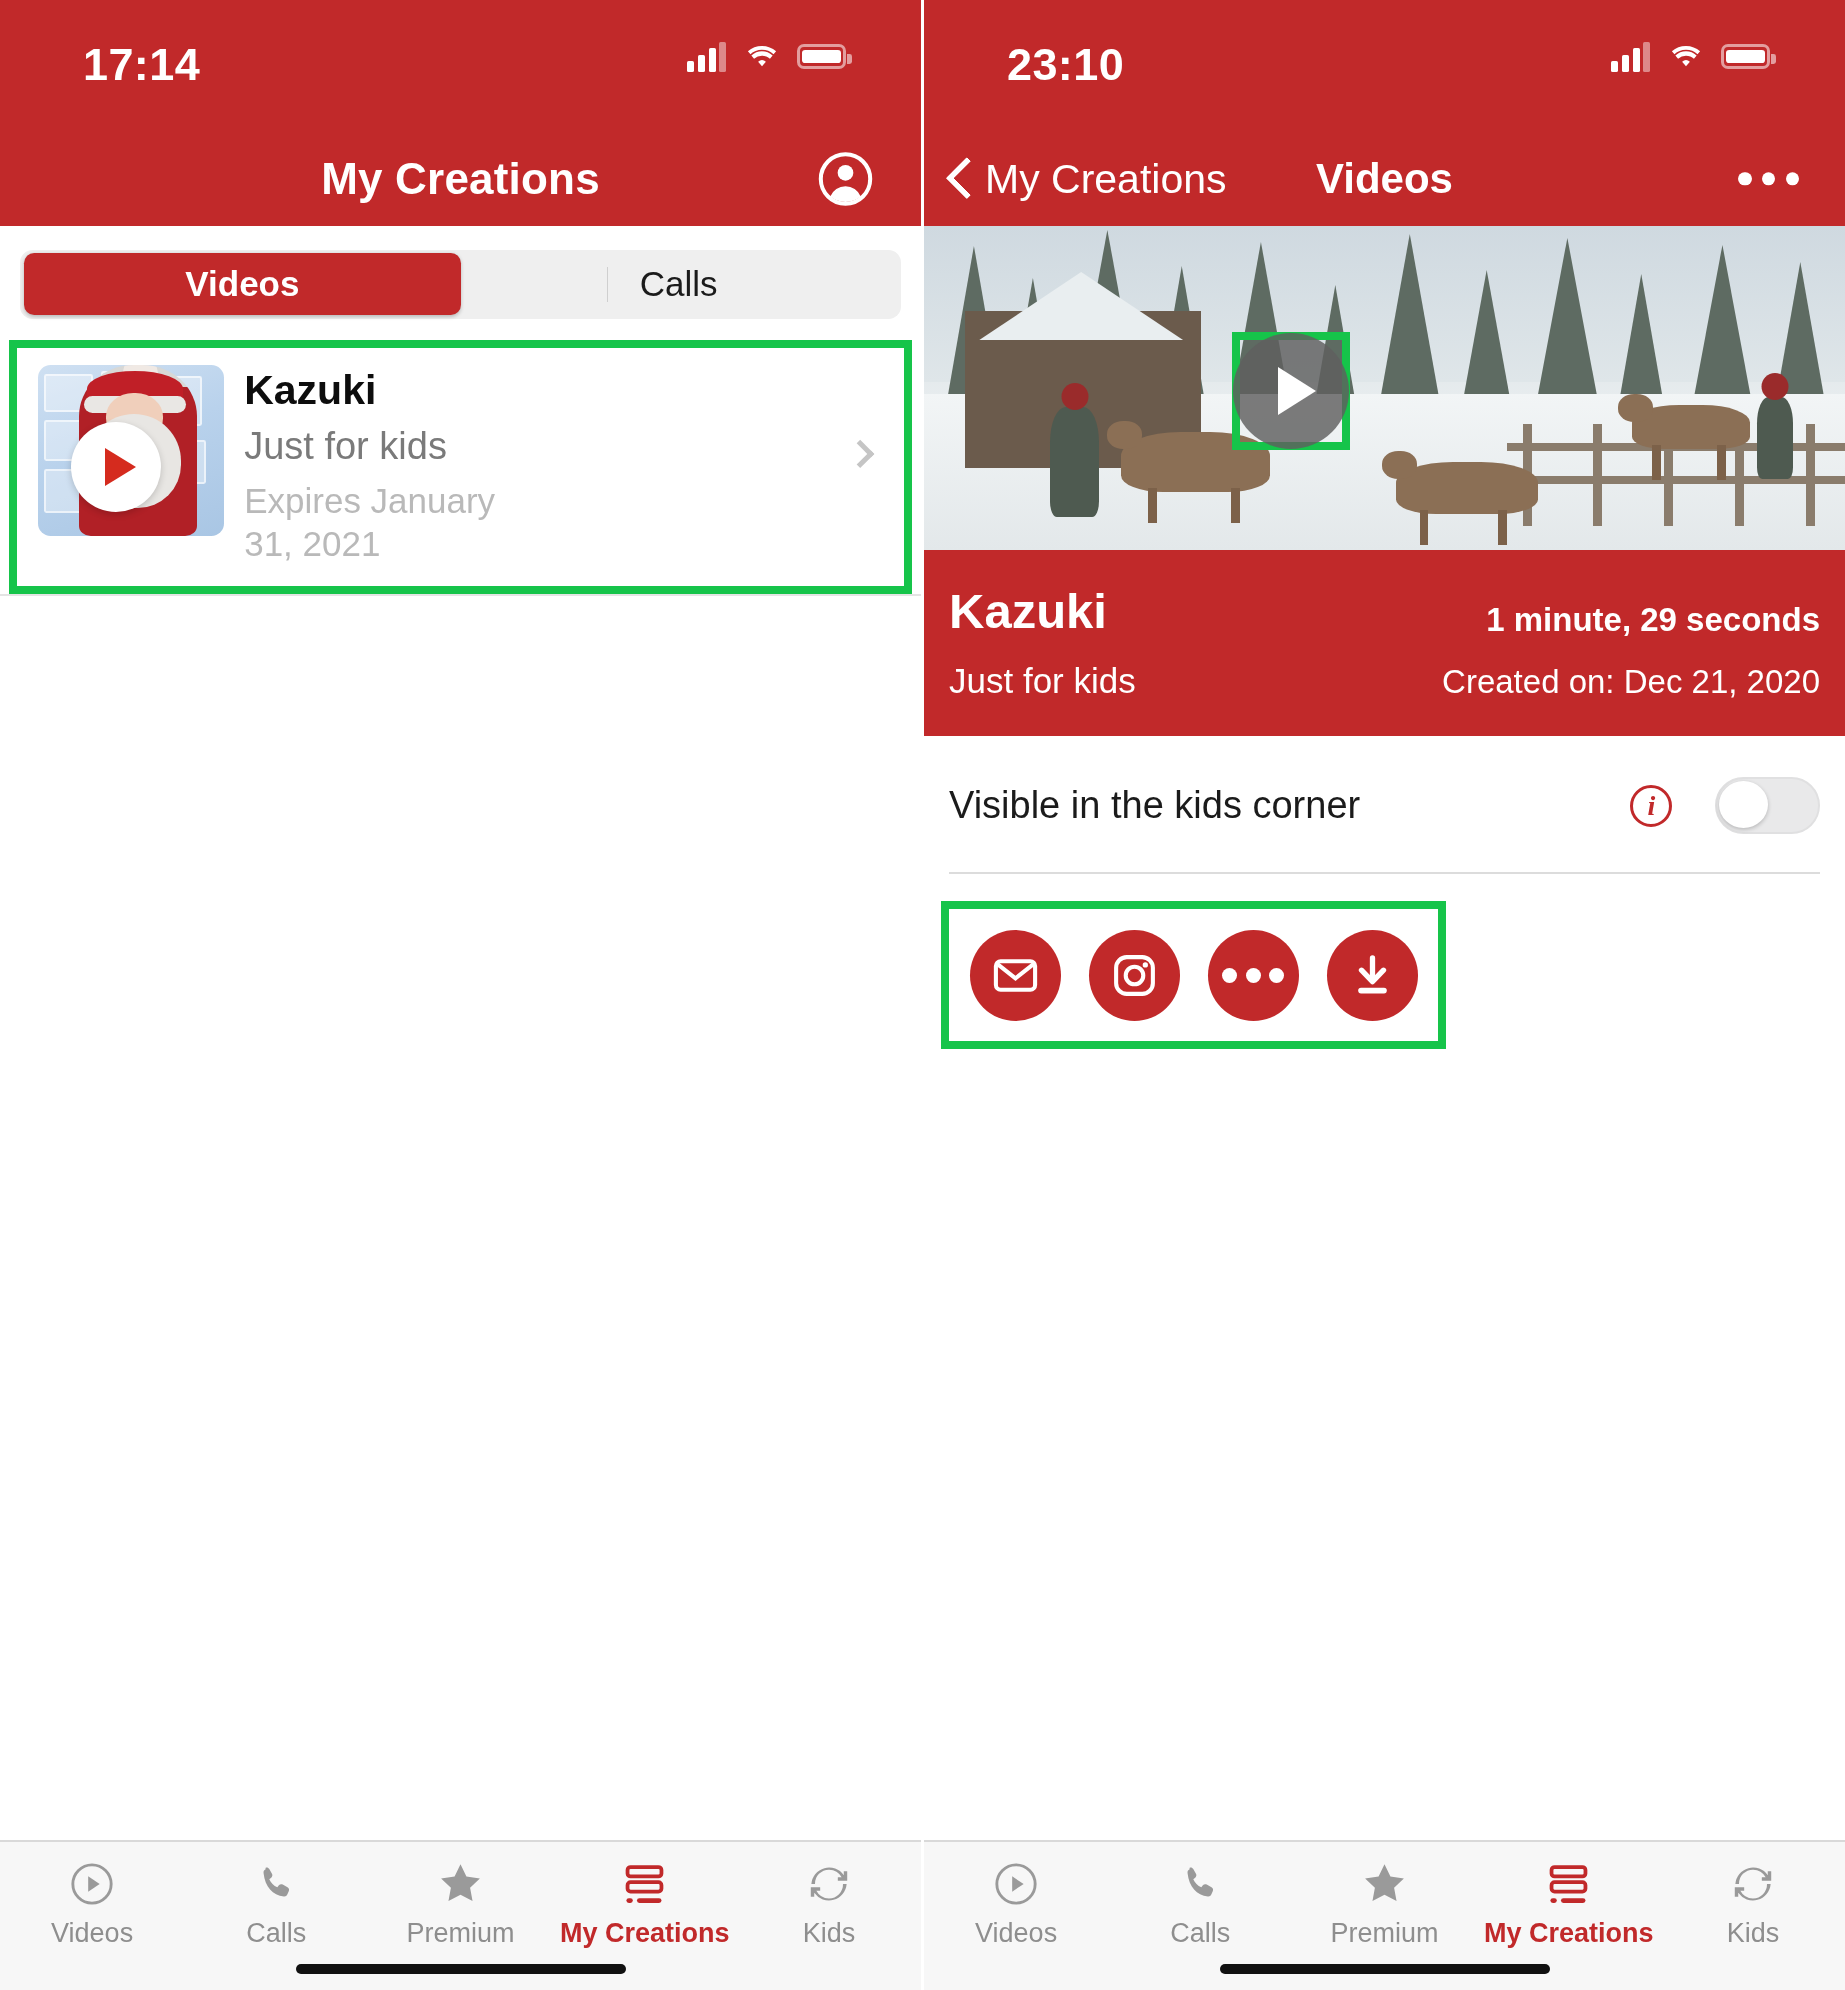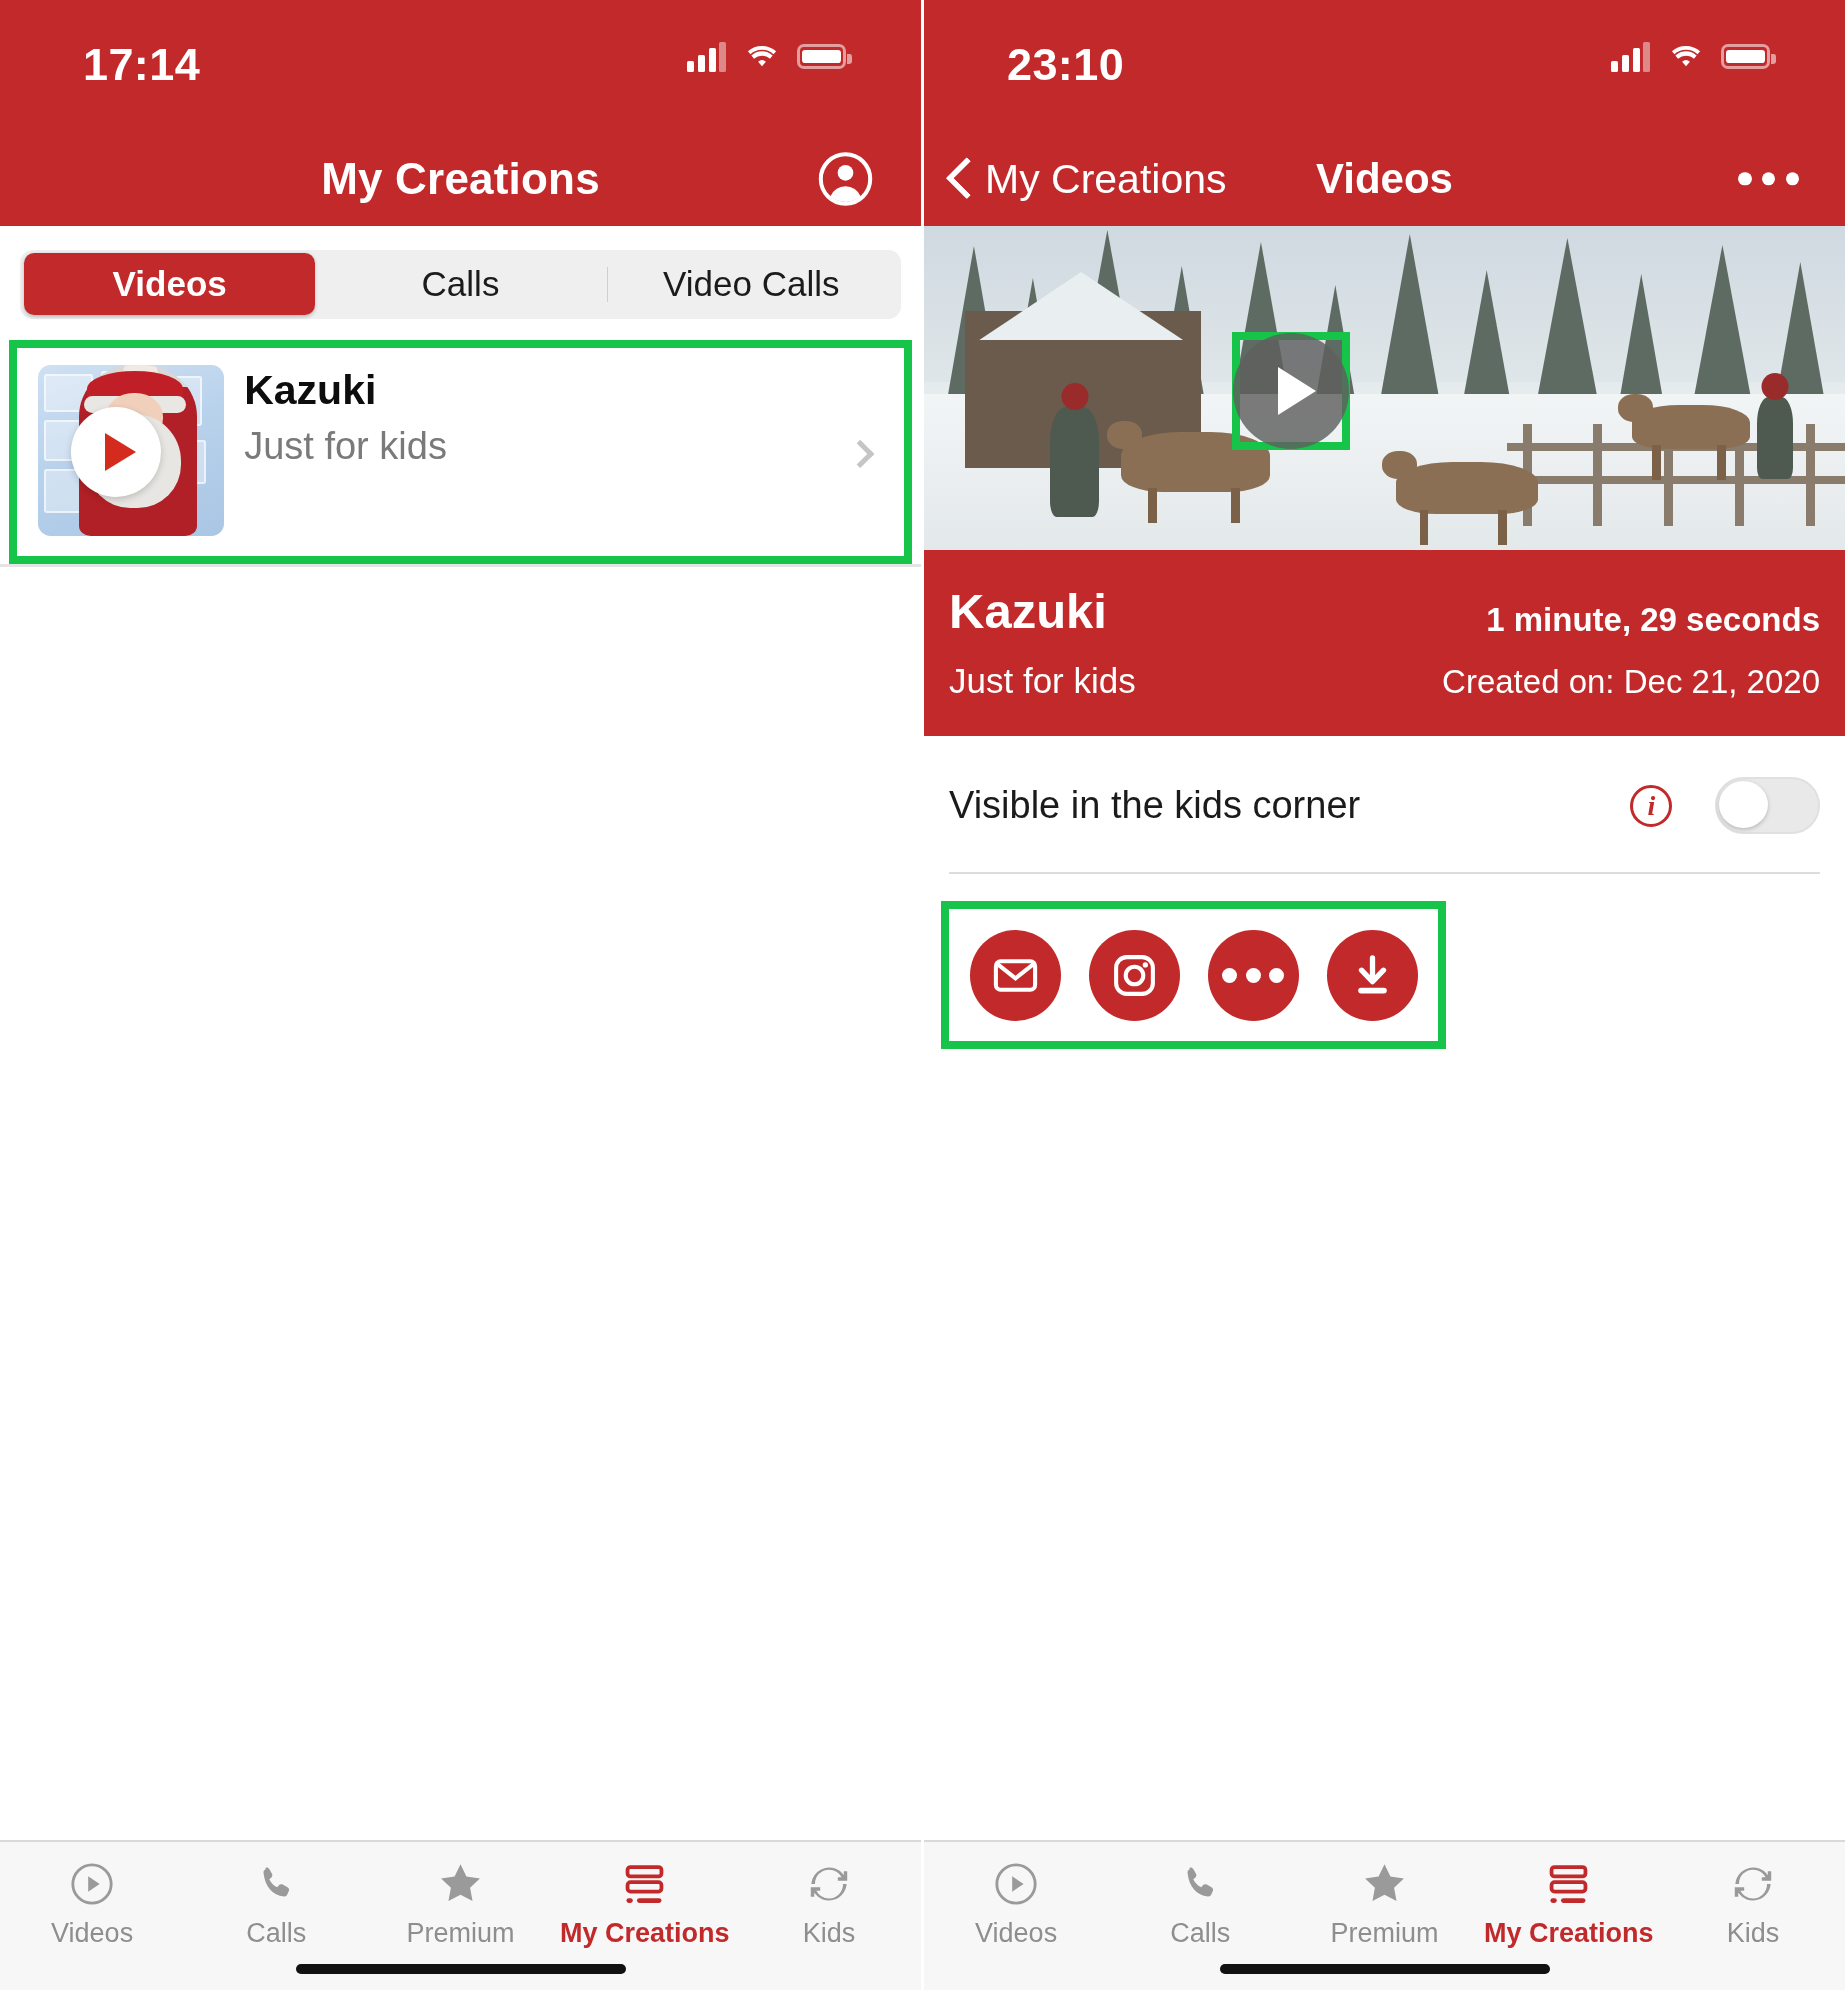--- a/index.html
+++ b/index.html
@@ -327,21 +327,20 @@
             <path d="M5.6 19.4a6.9 6.9 0 0 1 12.8 0 10.2 10.2 0 0 1-12.8 0z" fill="#fff"></path>
           </svg>
       </div>
     </div>
 
     <div class="segwrap">
       <div class="segment">
         <div class="seg-item active">Videos</div>
         <div class="seg-item">Calls</div>
         <div class="seg-sep"></div>
-        <div class="seg-item">Video Calls</div>
       </div>
     </div>
 
     <div class="card-hl hl-green">
       <div class="vcard">
         <div class="thumb">
           <div class="frames">
             <span class="f1"></span>
               <span class="f2"></span>
               <span class="f3"></span>
@@ -352,20 +351,21 @@
           <div class="santa"></div>
           <div class="hat"></div>
           <div class="hatbrim"></div>
           <div class="face"></div>
           <div class="beard"></div>
         </div>
         <div class="play-btn-sm"></div>
         <div class="vmeta">
           <div class="t1">Kazuki</div>
           <div class="t2">Just for kids</div>
+          <div class="t3">Expires January 31, 2021</div>
         </div>
         <div class="chev-r"></div>
       </div>
     </div>
     <div class="list-divider"></div>
 
     <div class="tabbar">
       <div class="tabitem">
         <div class="ico">
           <svg width="46" height="46" viewBox="0 0 24 24">

